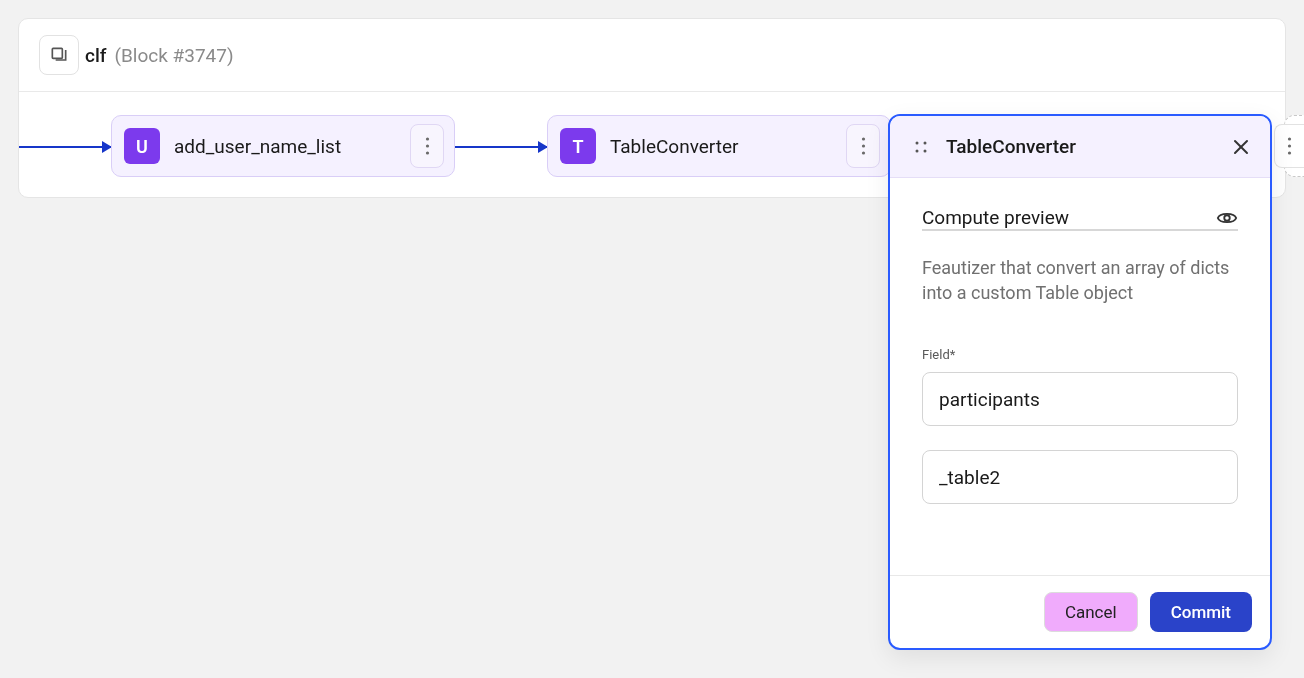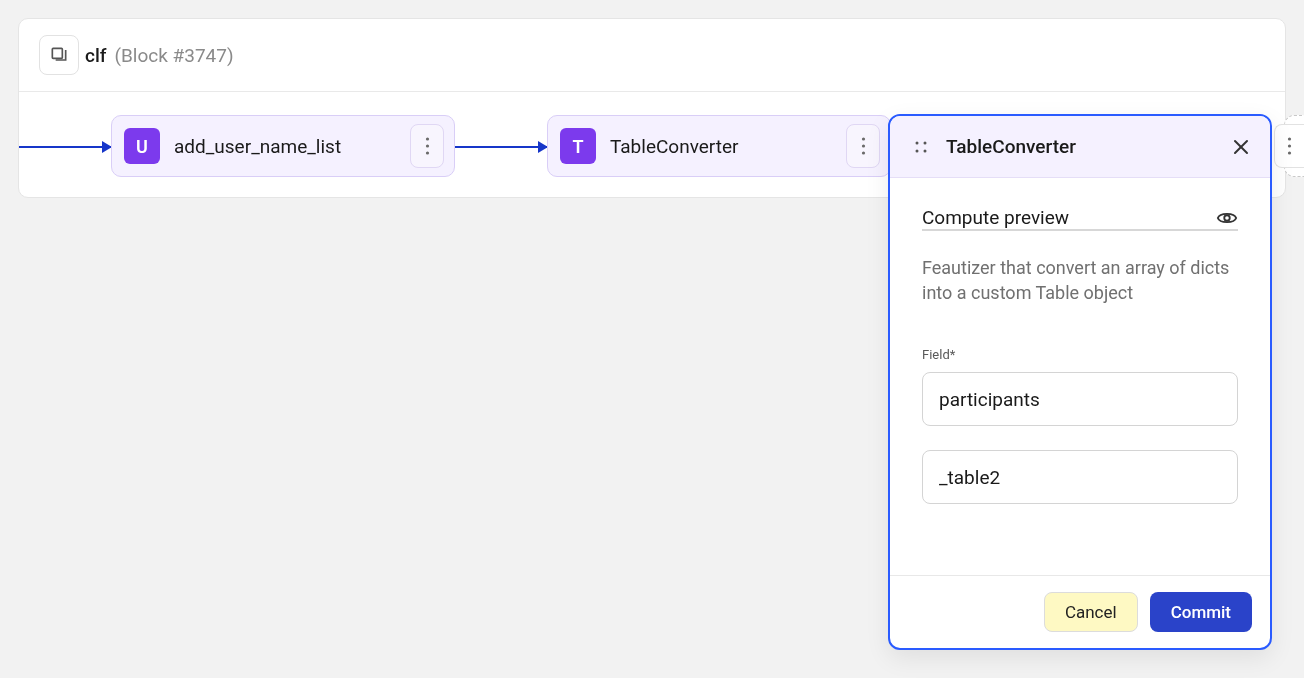--- a/index.html
+++ b/index.html
@@ -253,21 +253,21 @@
   .btn {
     height: 40px;
     padding: 0 20px;
     border-radius: 8px;
     font-size: 17px;
     cursor: pointer;
     border: 1px solid transparent;
     font-family: inherit;
   }
   .btn-secondary {
-    background: #fef9c3;
+    background: #f0abfc;
     border-color: #dcdcdc;
     color: #222;
   }
   .btn-primary {
     background: #2a43c9;
     color: #fff;
     font-weight: 500;
   }
 
 </style>

